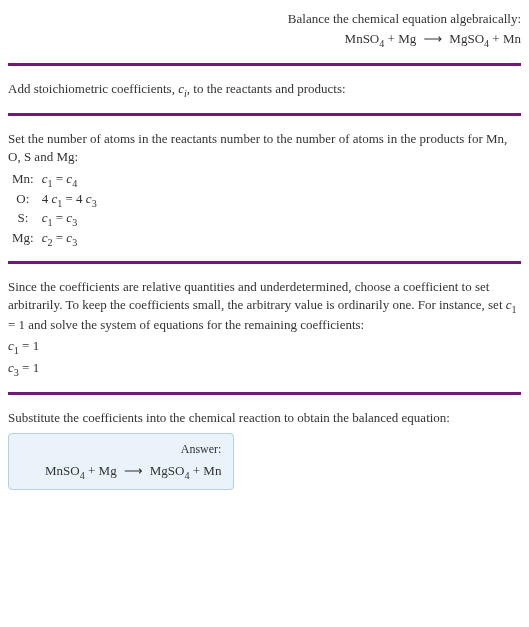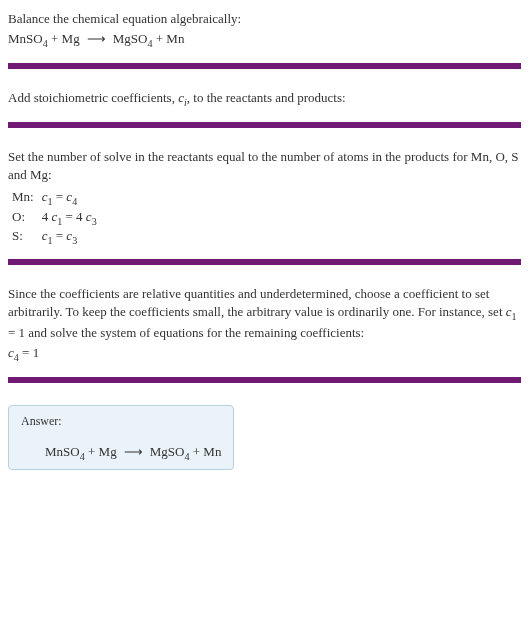--- a/index.html
+++ b/index.html
@@ -6,43 +6,44 @@
     margin: 0;
     padding: 8px;
     font-family: Georgia, 'Times New Roman', serif;
     font-size: 13px;
     color: #333;
     width: 529px;
     box-sizing: border-box;
     background: #fff;
   }
   .section {
-    border-top: 6px solid #701a75;
-    padding-top: 18px;
+    border-top: 3px solid #701a75;
+    padding-top: 12px;
     margin-top: 12px;
   }
   .section.first {
     border-top: none;
     padding-top: 0;
     margin-top: 0;
+    text-align: right;
   }
   .line {
     margin: 2px 0;
     line-height: 1.4;
   }
   .eq-table {
     border-collapse: collapse;
     margin: 4px 0;
   }
   .eq-table td {
     padding: 1px 4px;
     vertical-align: baseline;
   }
   .eq-table td:first-child {
-    text-align: left;
+    text-align: center;
   }
   .sub {
     font-size: 0.78em;
     vertical-align: sub;
     font-style: italic;
   }
   .subn {
     font-size: 0.78em;
     vertical-align: sub;
   }
@@ -50,21 +51,22 @@
   .answer-box {
     border: 1px solid #b8cfe0;
     background: #eaf3fa;
     border-radius: 4px;
     padding: 8px 12px;
     display: inline-block;
     margin-top: 4px;
   }
   .answer-label {
     font-size: 12px;
-    margin-bottom: 15px;
+    margin-bottom: 6px;
+    text-align: right;
   }
   .answer-eq {
     padding-left: 24px;
   }
   .arrow {
     padding: 0 4px;
   }
 </style>
 </head>
 <body>
@@ -72,42 +74,48 @@
 <div class="section first">
   <div class="line">Balance the chemical equation algebraically:</div>
   <div class="line">MnSO<span class="subn">4</span> + Mg <span class="arrow">⟶</span> MgSO<span class="subn">4</span> + Mn</div>
 </div>
 
 <div class="section">
   <div class="line">Add stoichiometric coefficients, <span class="it">c<span class="sub">i</span></span>, to the reactants and products:</div>
 </div>
 
 <div class="section">
-  <div class="line">Set the number of solve in the reactants equal to the number of atoms in the products for Mn, O, S and Mg:</div>
+  <div class="line">Set the number of atoms in the reactants number to the number of atoms in the products for Mn, O, S and Mg:</div>
   <table class="eq-table">
     <tbody>
         <tr>
       <td>Mn:</td>
       <td><span class="it">c</span><span class="subn">1</span> = <span class="it">c</span><span class="subn">4</span></td>
     </tr>
     <tr>
       <td>O:</td>
       <td>4 <span class="it">c</span><span class="subn">1</span> = 4 <span class="it">c</span><span class="subn">3</span></td>
     </tr>
     <tr>
       <td>S:</td>
       <td><span class="it">c</span><span class="subn">1</span> = <span class="it">c</span><span class="subn">3</span></td>
     </tr>
+    <tr>
+      <td>Mg:</td>
+      <td><span class="it">c</span><span class="subn">2</span> = <span class="it">c</span><span class="subn">3</span></td>
+    </tr>
   </tbody>
     </table>
 </div>
 
 <div class="section">
   <div class="line">Since the coefficients are relative quantities and underdetermined, choose a coefficient to set arbitrarily. To keep the coefficients small, the arbitrary value is ordinarily one. For instance, set <span class="it">c</span><span class="subn">1</span> = 1 and solve the system of equations for the remaining coefficients:</div>
-  <div class="line"><span class="it">c</span><span class="subn">4</span> = 1</div>
+  <div class="line"><span class="it">c</span><span class="subn">1</span> = 1</div>
+  <div class="line"><span class="it">c</span><span class="subn">3</span> = 1</div>
 </div>
 
 <div class="section">
+  <div class="line">Substitute the coefficients into the chemical reaction to obtain the balanced equation:</div>
   <div class="answer-box">
     <div class="answer-label">Answer:</div>
     <div class="answer-eq">MnSO<span class="subn">4</span> + Mg <span class="arrow">⟶</span> MgSO<span class="subn">4</span> + Mn</div>
   </div>
 </div>
 
 </body></html>

